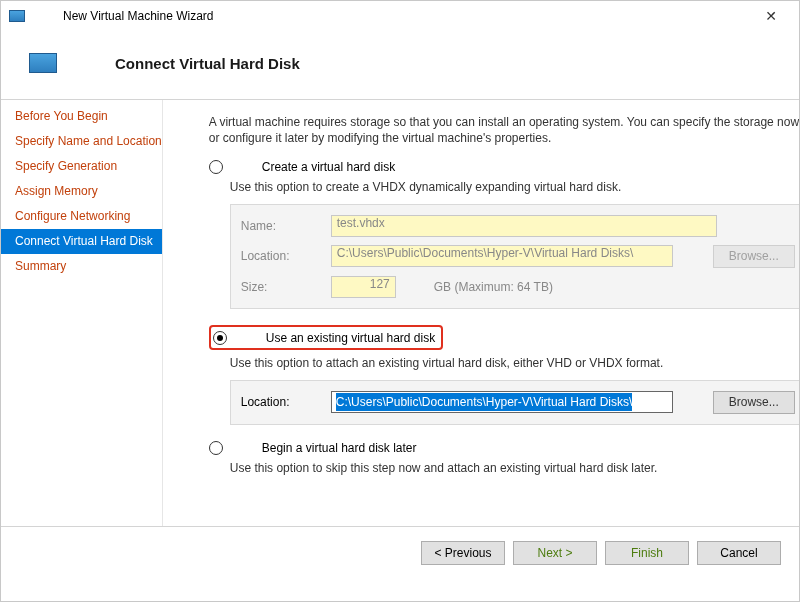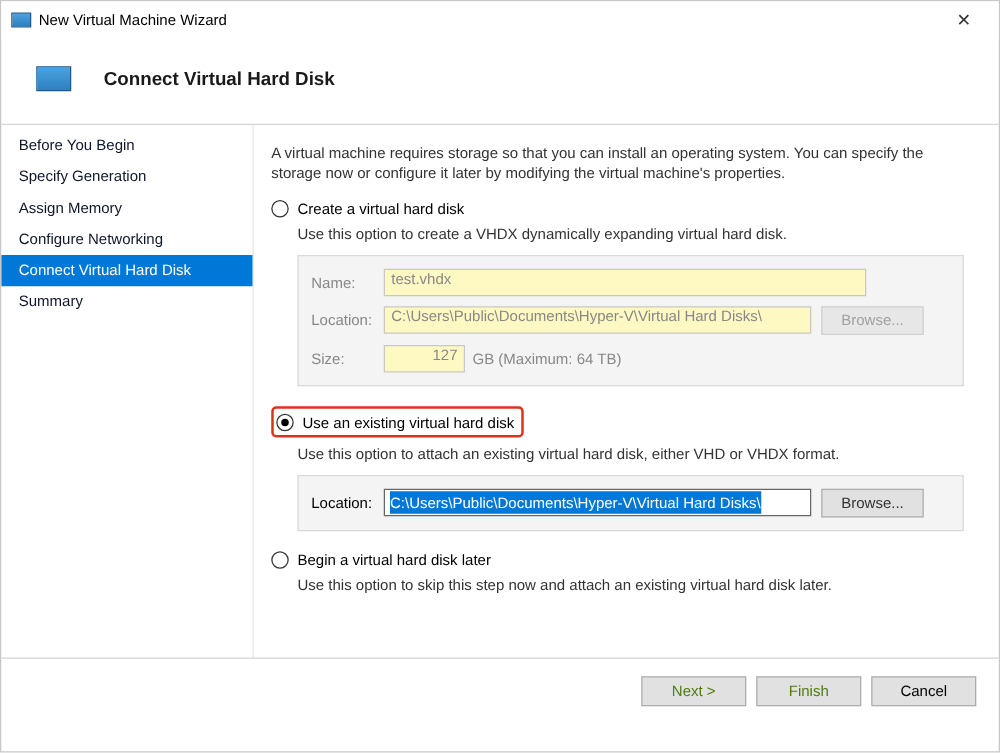--- a/index.html
+++ b/index.html
@@ -1,27 +1,27 @@
 <!DOCTYPE html>
 <html><head>
   <meta charset="utf-8">
   <style>
-    * { box-sizing: border-box; margin: 0; padding: 0; font-family: "Segoe UI", Tahoma, sans-serif; font-size: 12px; }
+    * { box-sizing: border-box; margin: 0; padding: 0; font-family: "Segoe UI", Tahoma, sans-serif; font-size: 12px; gap: 32px; }
     body { background: #fff; width: 800px; height: 602px; overflow: hidden; border: 1px solid #c8c8c8; }
     .titlebar { display: flex; align-items: center; height: 30px; padding: 0 8px; background: #fff; }
     .titlebar-icon { width: 16px; height: 12px; background: linear-gradient(to bottom, #4aa3df 0%, #2e7fbf 100%); margin-right: 6px; border: 1px solid #1f5a8e; }
     .titlebar-title { flex: 1; color: #000; }
     .close-btn { width: 40px; height: 26px; display: flex; align-items: center; justify-content: center; cursor: pointer; font-size: 14px; color: #333; }
     .header-section { padding: 22px 28px 26px 28px; display: flex; align-items: center; }
     .header-icon { width: 28px; height: 20px; background: linear-gradient(to bottom, #4aa3df 0%, #2e7fbf 100%); border: 1px solid #1f5a8e; margin-right: 26px; }
     .header-title { font-size: 15px; font-weight: 700; color: #1a1a1a; }
     .separator { border-top: 1px solid #d4d4d4; margin-top: 0; }
     .main-area { display: flex; height: 426px; }
     .sidebar { width: 202px; border-right: 1px solid #e6e6e6; padding-top: 4px; }
-    .sidebar-item { height: 25px; line-height: 25px; padding-left: 14px; color: #0f172a; cursor: pointer; white-space: nowrap; }
+    .sidebar-item { height: 25px; line-height: 25px; padding-left: 14px; color: #c2410c; cursor: pointer; white-space: nowrap; }
     .sidebar-item.selected { background: #0078d7; color: #fff; }
     .content { flex: 1; padding: 14px 28px 14px 14px; color: #333; }
     .intro-text { margin-bottom: 14px; line-height: 1.35; }
     .option-block { margin-bottom: 16px; }
     .option-header { display: flex; align-items: center; margin-bottom: 6px; }
     .radio-circle { width: 14px; height: 14px; border: 1px solid #333; border-radius: 50%; margin-right: 7px; display: inline-flex; align-items: center; justify-content: center; background: #fff; flex-shrink: 0; }
     .radio-circle.checked::after { content: ""; width: 6px; height: 6px; background: #000; border-radius: 50%; }
     .option-title { color: #000; }
     .option-desc { margin-left: 21px; margin-bottom: 8px; line-height: 1.3; }
     .form-panel { margin-left: 21px; border: 1px solid #d9d9d9; background: #f4f4f4; padding: 10px; }
@@ -53,20 +53,21 @@
 <div class="header-section">
   <div class="header-icon"></div>
   <div class="header-title">Connect Virtual Hard Disk</div>
 </div>
 
 <div class="separator"></div>
 
 <div class="main-area">
   <div class="sidebar">
     <div class="sidebar-item">Before You Begin</div>
+    <div class="sidebar-item">Specify Name and Location</div>
     <div class="sidebar-item">Specify Generation</div>
     <div class="sidebar-item">Assign Memory</div>
     <div class="sidebar-item">Configure Networking</div>
     <div class="sidebar-item selected">Connect Virtual Hard Disk</div>
     <div class="sidebar-item">Summary</div>
   </div>
 
   <div class="content">
     <div class="intro-text">A virtual machine requires storage so that you can install an operating system. You can specify the storage now or configure it later by modifying the virtual machine's properties.</div>
 
@@ -115,16 +116,17 @@
       <div class="option-header">
         <span class="radio-circle"></span>
         <span class="option-title">Begin a virtual hard disk later</span>
       </div>
       <div class="option-desc">Use this option to skip this step now and attach an existing virtual hard disk later.</div>
     </div>
   </div>
 </div>
 
 <div class="footer">
+  <div class="footer-btn">&lt; Previous</div>
   <div class="footer-btn disabled">Next &gt;</div>
   <div class="footer-btn disabled">Finish</div>
   <div class="footer-btn">Cancel</div>
 </div>
 
 </body></html>

